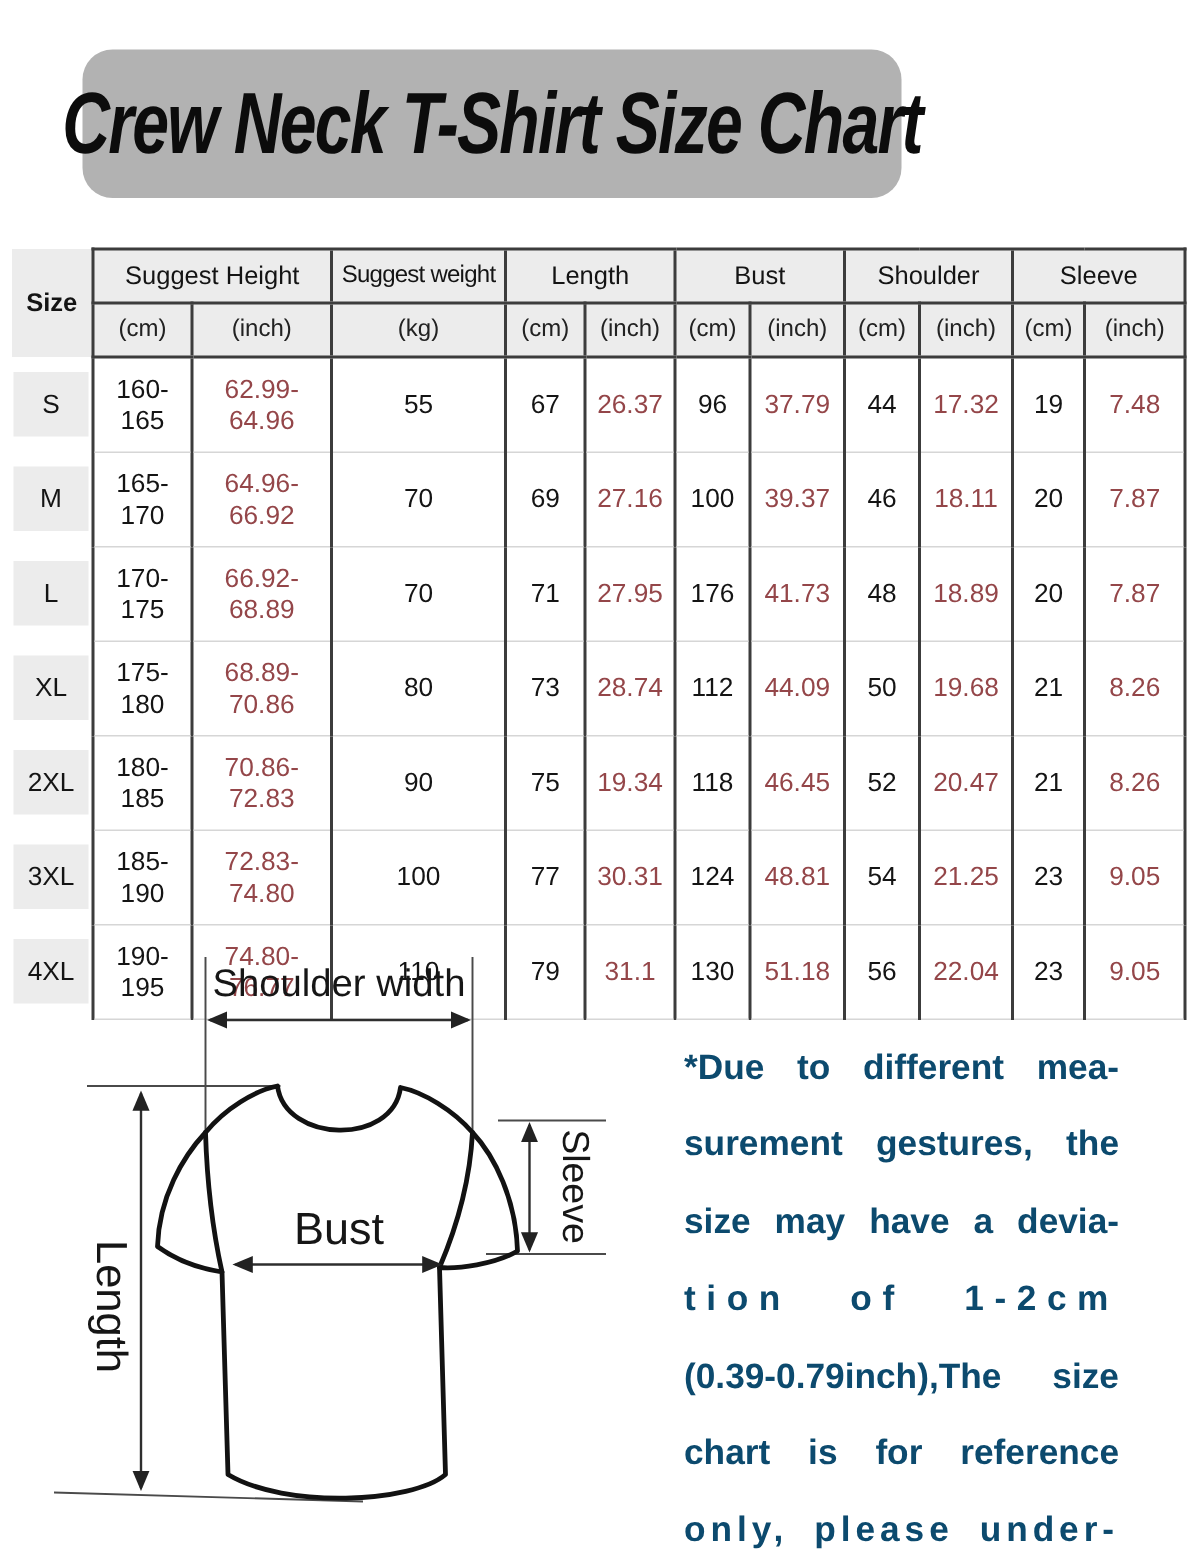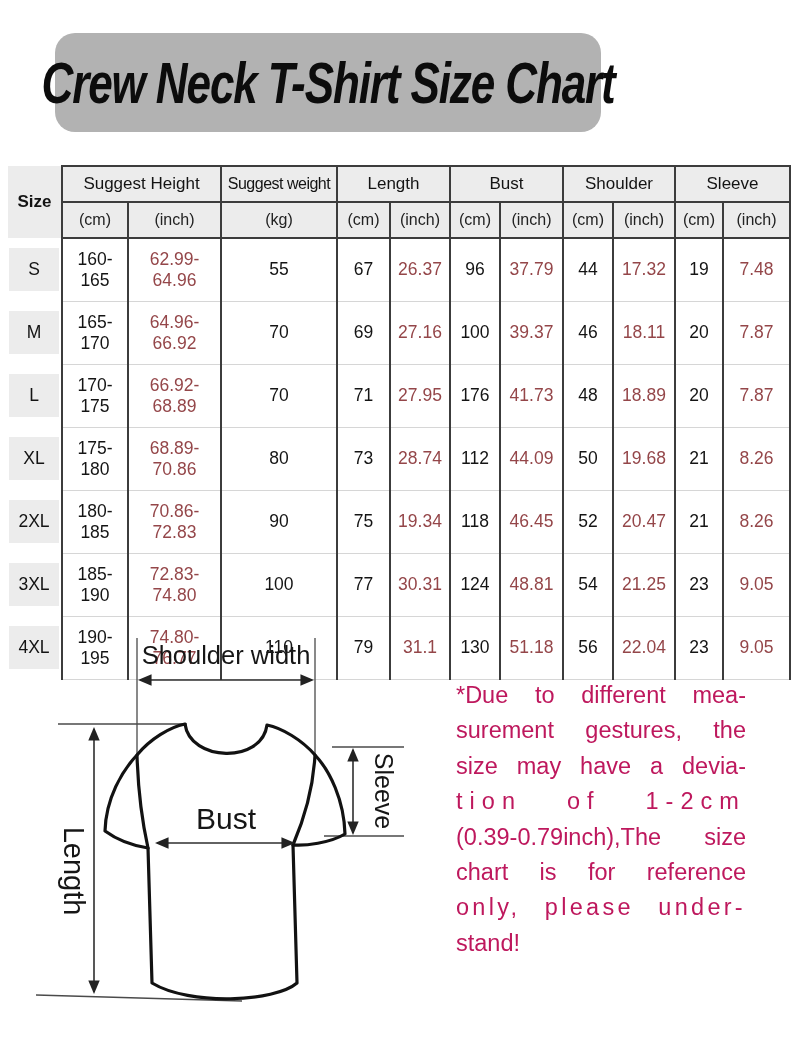--- a/index.html
+++ b/index.html
@@ -55,22 +55,22 @@
   .size-chip{
     display:block;margin:0 2px 0 1px;background:var(--header-bg,#ececec);
     padding:11px 0;font-size:17.5px;font-weight:500;
   }
   
   svg.diagram{position:absolute;left:30px;top:628px;}
   svg.diagram text{font-family:"Liberation Sans",sans-serif;fill:#161616;}
   
   .note{position:absolute;left:456px;top:678px;width:290px;}
   .note-line{
-    font-size:23.5px;line-height:35.4px;color:#be185d;font-weight:400;
-    text-align:justify;text-align-last:justify;white-space:nowrap;
+    font-size:23.5px;line-height:35.4px;color:#0c4a6e;font-weight:700;
+    text-align:justify;text-align-last:justify;white-space:nowrap;margin-top:16px;
   }
   .note-line.spread{letter-spacing:0.30em;}
   .note-line.spread-sm{letter-spacing:0.14em;}
   .note-line.last{text-align-last:left;}
 </style>
 </head>
 <body>
 
 <div class="banner">
   <span>Crew Neck T-Shirt Size Chart</span>

